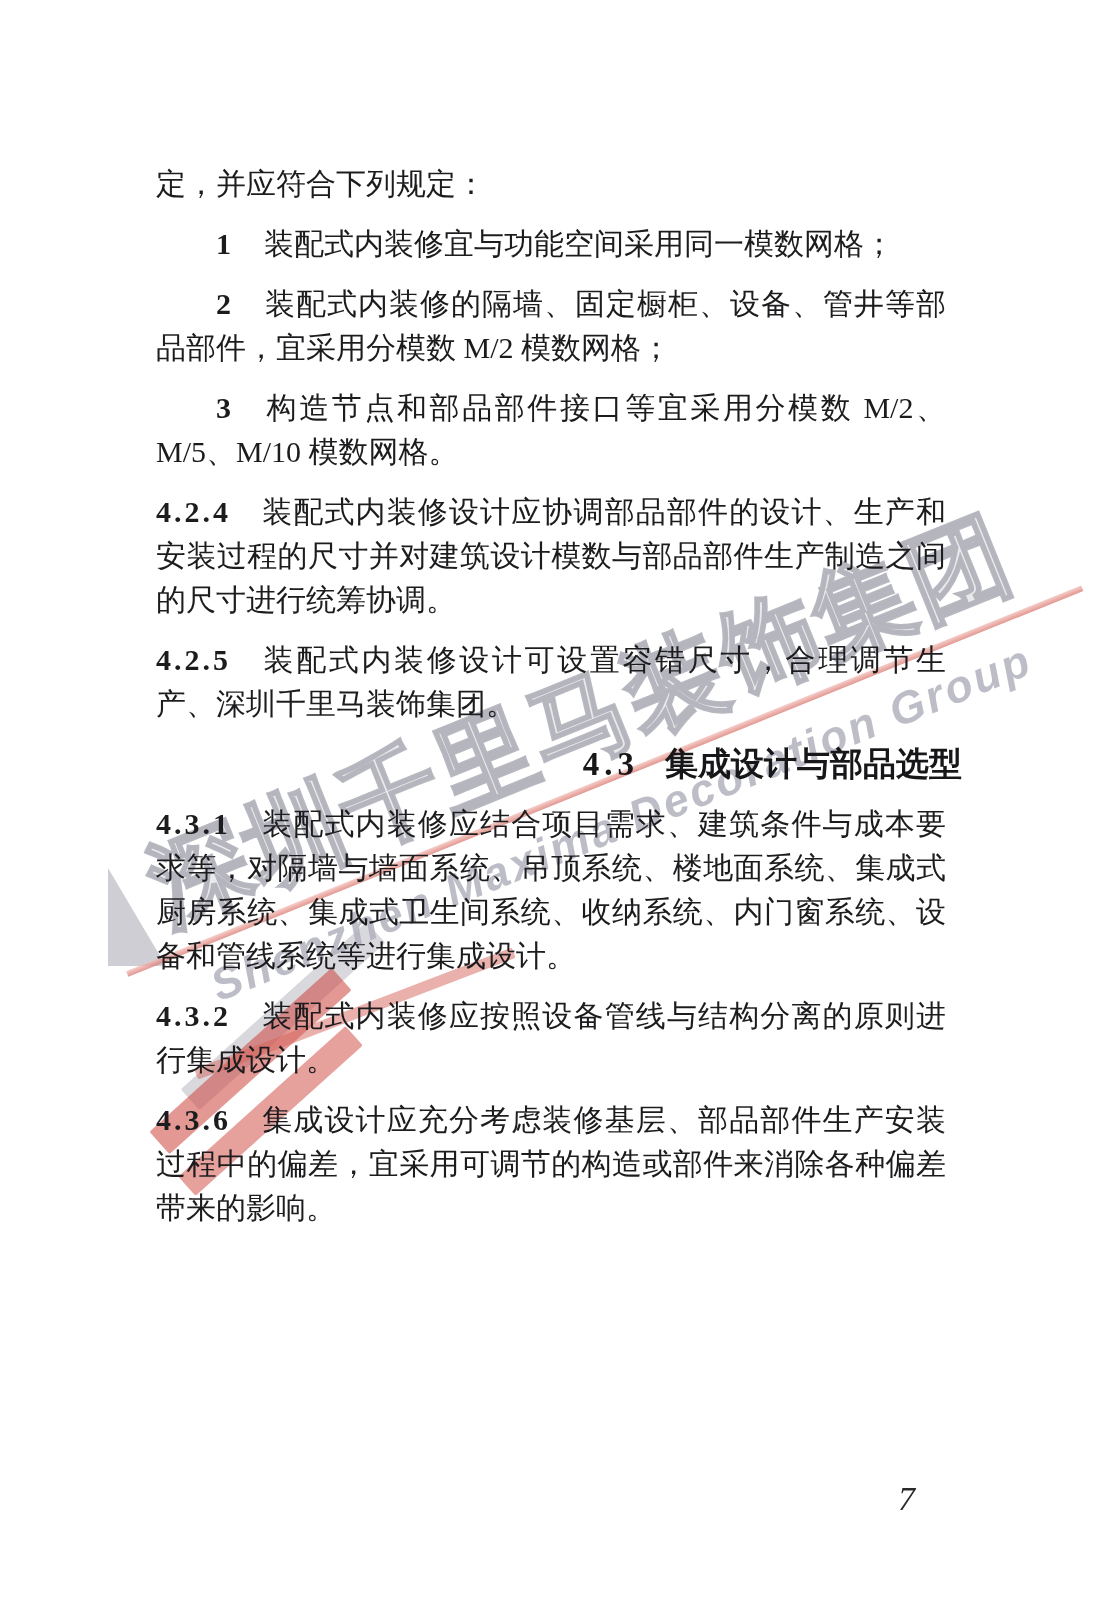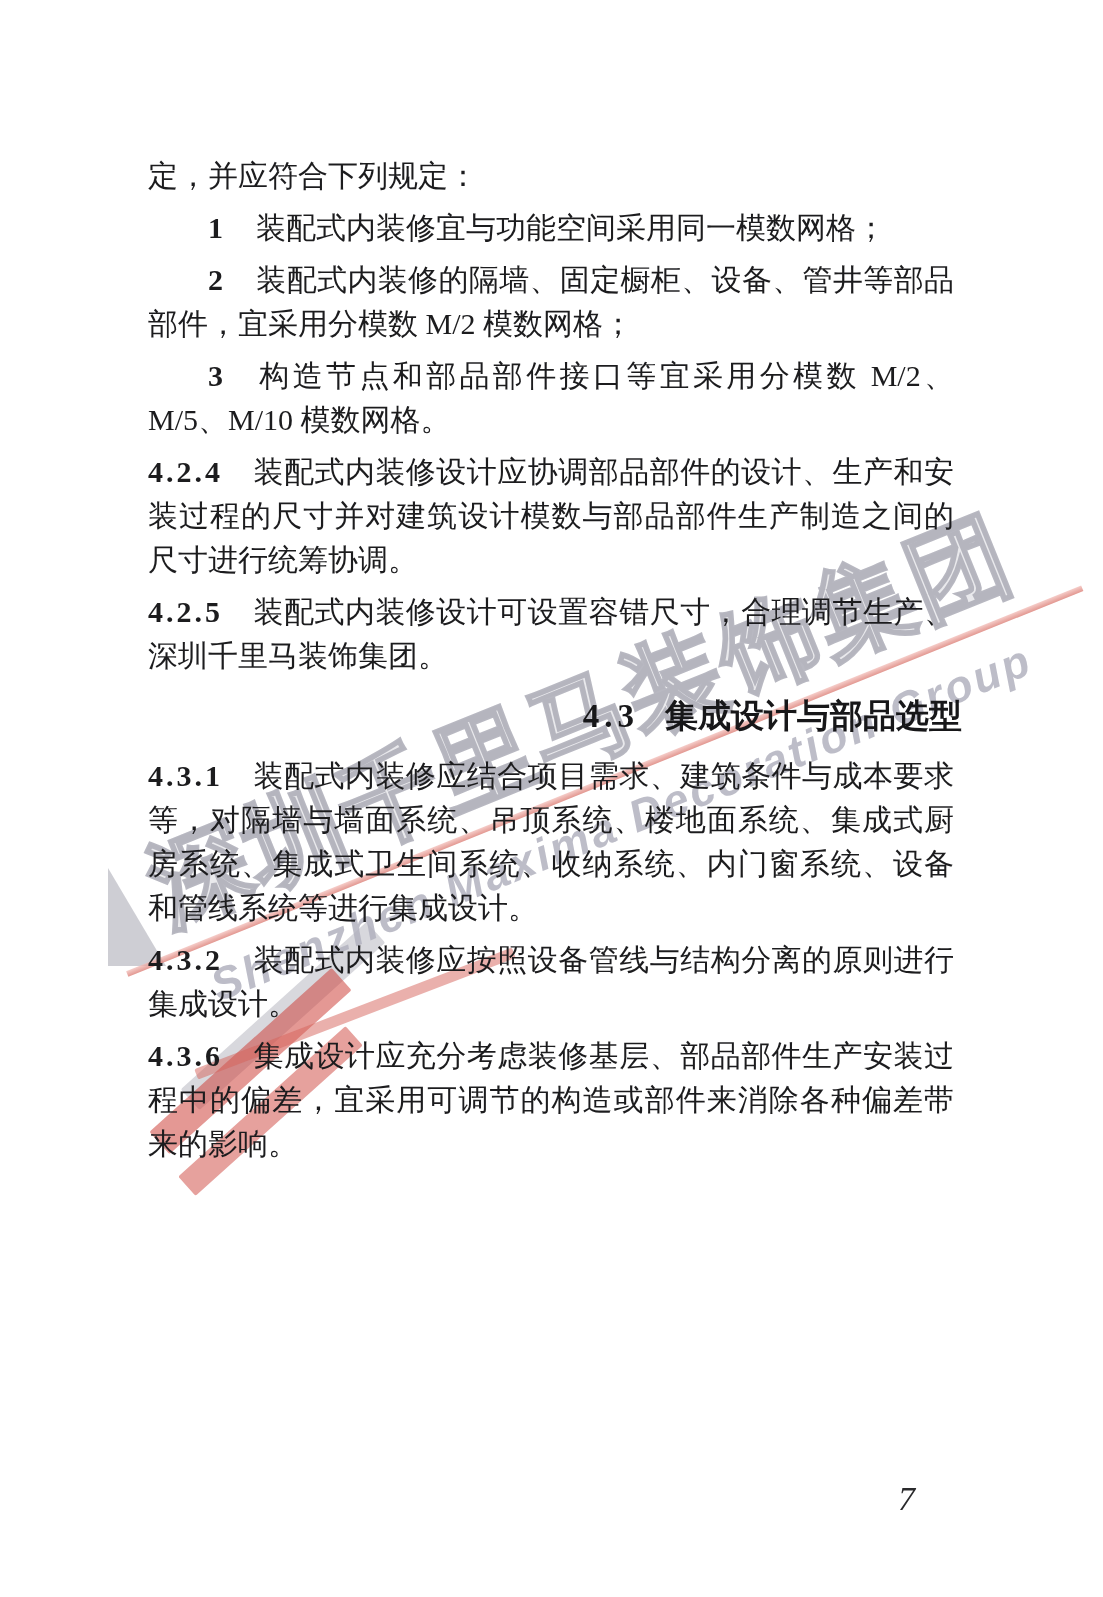--- a/index.html
+++ b/index.html
@@ -73,21 +73,21 @@
     background: rgba(214, 98, 90, 0.5); transform: rotate(-21deg); }
 
   
   .content {
     position: absolute;
     left: 140px; top: 146px;
     width: 822px;
     z-index: 1;
   }
   .para {
-    margin: 8px;
+    margin: 16px;
     font-size: 30px;
     line-height: 44px;
     text-align: justify;
     text-justify: inter-ideograph;
   }
   .para.sub { text-indent: 60px; }
   .num {
     font-weight: 700;
     letter-spacing: 3px;
     padding-right: 30px;

